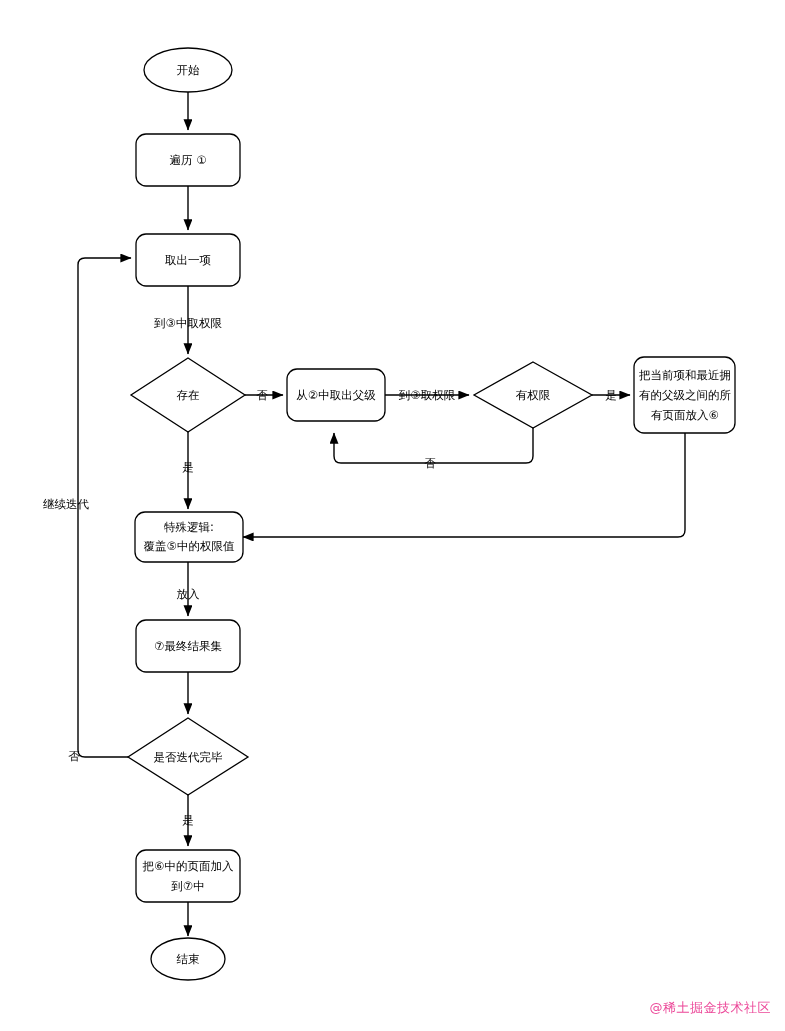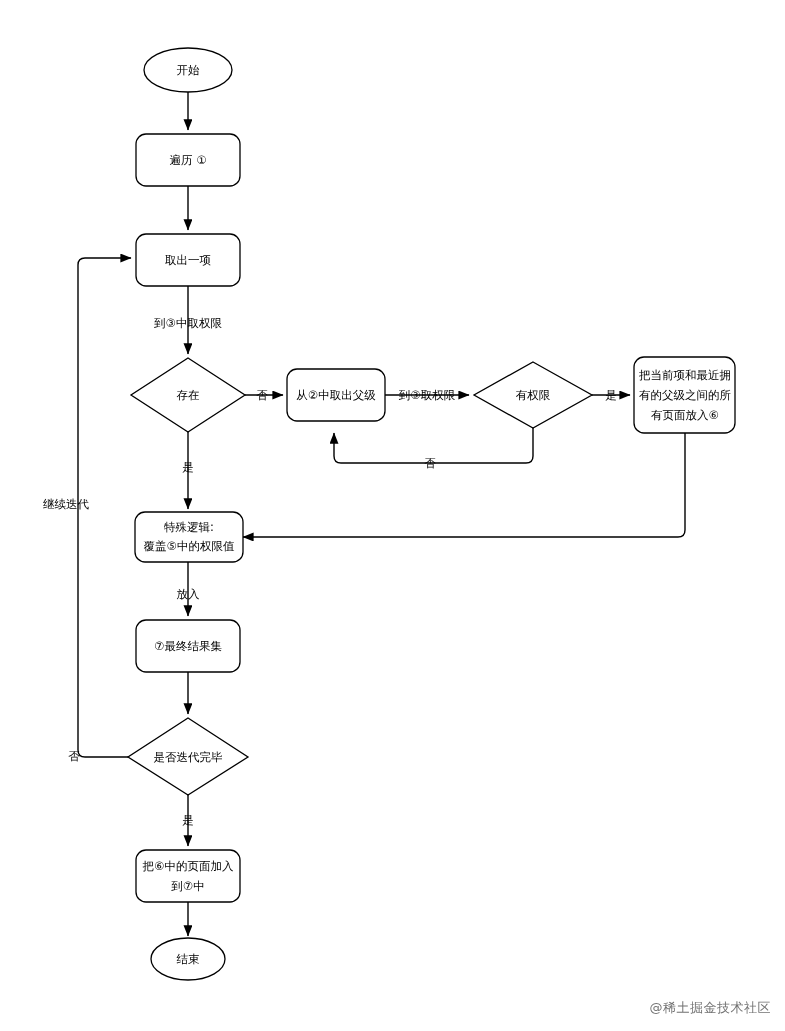--- a/index.html
+++ b/index.html
@@ -47,21 +47,21 @@
     fill: #000000;
     text-anchor: middle;
     dominant-baseline: middle;
   }
   .watermark {
     position: absolute;
     right: 14px;
     bottom: 14px;
     font-family: "DejaVu Sans", "Liberation Sans", sans-serif;
     font-size: 13px;
-    color: #737373;
+    color: #ec4899;
     letter-spacing: 0.5px;
     user-select: none;
   }
 </style>
 </head>
 <body>
 
 <div id="canvas">
 
   <svg id="flow-svg" viewBox="0 0 785 1031">

